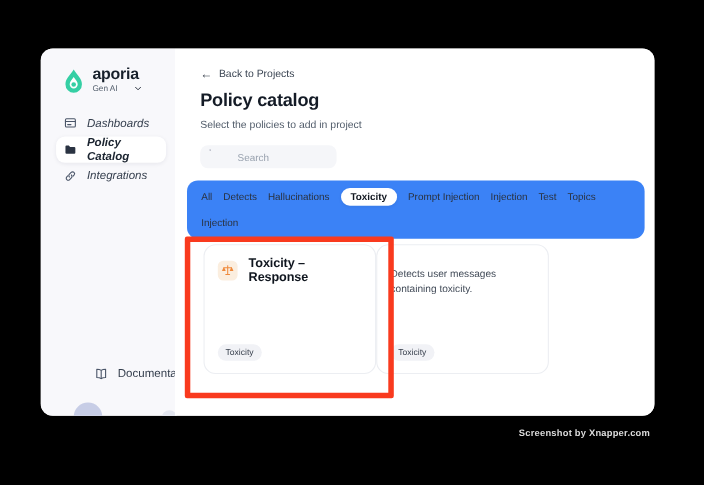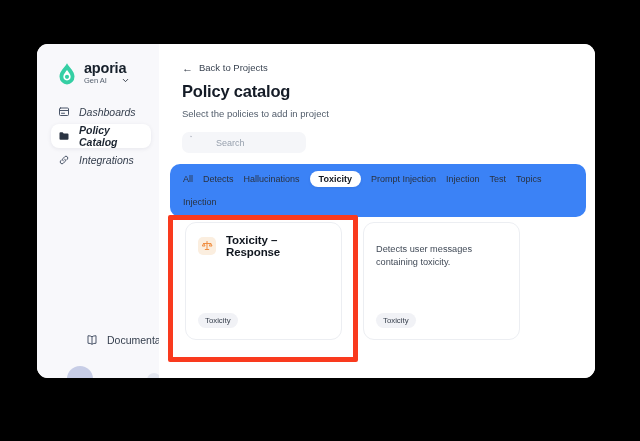--- a/index.html
+++ b/index.html
@@ -44,21 +44,21 @@
   .searchbox { position:absolute; left:23px; top:88px; width:124px; height:21px; background:#F5F6F9;
     border-radius:7px; display:flex; gap:24px; padding-left:8px; }
   .searchbox input { border:none; outline:none; background:transparent; font-size:9px; color:#333;
     width:90px; font-family:inherit; }
   .searchbox input::placeholder { color:#98A1AE; }
   .tabbar { position:absolute; left:11px; top:120px; width:416px; background:#3b82f6; border-radius:10px;
     padding:7px 13px; display:flex; flex-wrap:wrap; align-items:center; column-gap:10px; row-gap:7px; }
   .tab { font-size:9px; font-weight:500; color:#2A3240; padding:3px 0; white-space:nowrap; cursor:pointer; }
   .tab.active { background:#fff; border-radius:12px; padding:3px 9px; font-weight:700; color:#10161F;
     box-shadow:0 1px 3px rgba(15,20,40,.08); }
-  .cards { position:absolute; left:26px; top:178px; display:flex; gap:21px; }
+  .cards { position:absolute; left:26px; top:178px; display:flex; }
   .card { position:relative; width:157px; height:118px; background:#fff; border:1px solid #ECEEF2;
     border-radius:11px; padding:11px 12px; cursor:pointer; }
   .card-head { display:flex; align-items:center; gap:10px; }
   .policy-icon { width:18px; height:18px; border-radius:5px; background:#FBEEDF; display:flex;
     align-items:center; justify-content:center; flex:none; }
   .card-title { font-size:11.5px; font-weight:700; color:#10161F; letter-spacing:-.1px; }
   .card-desc { margin-top:9px; font-size:9.2px; line-height:1.4; color:#414A57; width:133px; }
   .tag { position:absolute; left:12px; bottom:11px; background:#F1F2F6; border-radius:8px;
     padding:3px 7px; font-size:7.8px; color:#39414E; }
   
@@ -176,13 +176,14 @@
 
         <div class="card">
           <div class="card-desc">Detects user messages containing toxicity.</div>
           <span class="tag">Toxicity</span>
         </div>
       </div>
     </div>
   </div>
 
   <div class="highlight-box"></div>
+  <div class="watermark">Screenshot by Xnapper.com</div>
 </div>
 
 </body></html>

